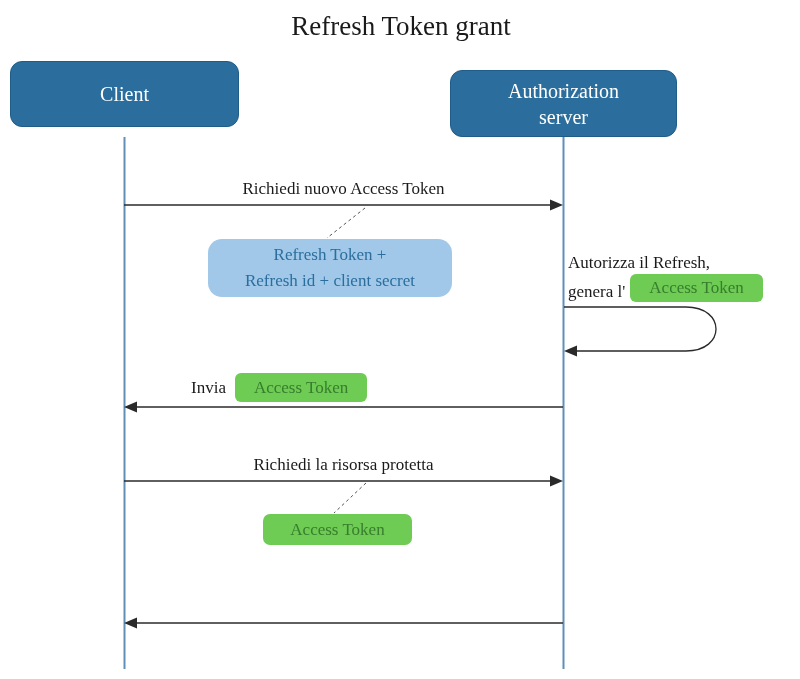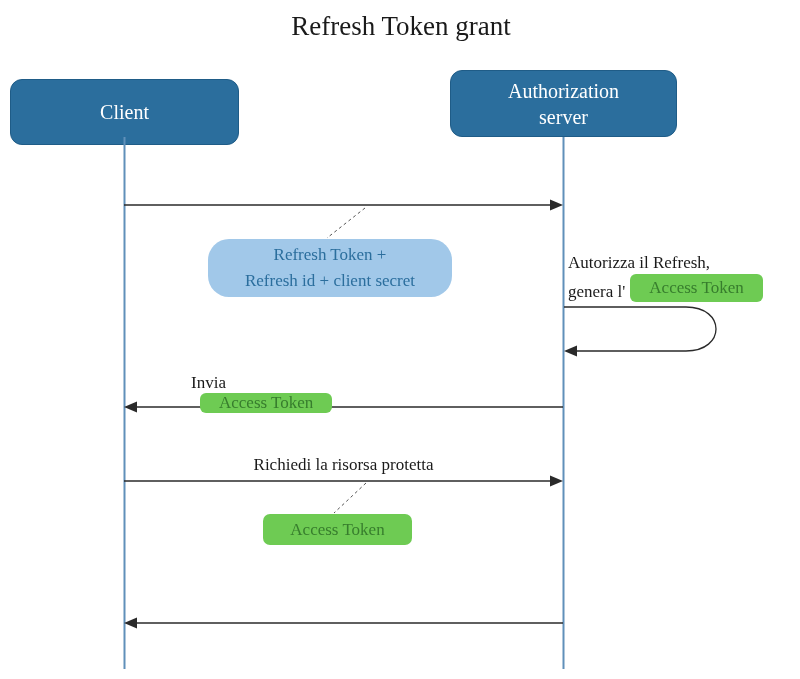--- a/index.html
+++ b/index.html
@@ -12,49 +12,49 @@
   .title{
     position:absolute;left:0;top:11px;width:100%;text-align:center;
     font-size:27px;color:var(--text,#1a1a1a);
   }
   .actor{
     position:absolute;display:flex;flex-direction:column;align-items:center;justify-content:center;
     background:var(--actor-fill,#2b6e9d);border:1px solid var(--actor-border,#1f5c87);
     border-radius:12px;color:var(--actor-text,#ffffff);
     font-size:20px;text-align:center;line-height:1.3;box-sizing:border-box;
   }
-  .actor.client{left:10px;top:79px;width:229px;height:66px;}
+  .actor.client{left:10px;top:61px;width:229px;height:66px;}
   .actor.auth{left:450px;top:70px;width:227px;height:67px;}
   svg.layer{position:absolute;left:0;top:0;}
   .lifeline{stroke:var(--lifeline,#6090ba);stroke-width:2;}
   .msgline{stroke:var(--arrow,#2a2a2a);stroke-width:1.3;fill:none;}
   .arrowhead{fill:var(--arrow,#2a2a2a);stroke:none;}
   .dashedline{stroke:var(--dashed,#555555);stroke-width:1;stroke-dasharray:3 3;}
   .msg-label{position:absolute;font-size:17px;color:var(--text,#1a1a1a);white-space:nowrap;}
   .center-label{left:124px;width:439px;text-align:center;}
   .note{position:absolute;display:flex;flex-direction:column;align-items:center;justify-content:center;text-align:center;box-sizing:border-box;}
   .note-blue{
-    left:208px;top:239px;width:244px;height:58px;border-radius:21px;
+    left:208px;top:239px;width:244px;height:58px;border-radius:14px;
     background:var(--note-blue-fill,#a1c8e9);color:var(--note-blue-text,#2b6e9d);
     font-size:17px;line-height:26px;
   }
   .note-green{
     left:263px;top:514px;width:149px;height:31px;border-radius:7px;
     background:var(--badge-fill,#6ecb53);color:var(--badge-text,#377d2d);
     font-size:17px;
   }
   .badge{
     display:inline-flex;align-items:center;justify-content:center;box-sizing:border-box;
     background:var(--badge-fill,#6ecb53);color:var(--badge-text,#377d2d);
     border-radius:6px;font-size:17px;height:28px;padding:0 19px;
   }
   .self-line1{left:568px;top:253px;}
   .self-line2{left:568px;top:274px;display:flex;align-items:flex-end;height:28px;}
   .self-line2 .badge{margin-left:5px;}
-  .invia-row{left:191px;top:373px;display:flex;height:29px;flex-direction:column;}
+  .invia-row{left:191px;top:373px;display:flex;align-items:center;height:29px;}
   .invia-row .badge{margin-left:9px;height:29px;}
 </style>
 </head>
 <body>
 
 <div class="canvas">
 
   <div class="title">Refresh Token grant</div>
 
   <div class="actor client">
@@ -81,20 +81,21 @@
     <polygon class="arrowhead" points="124,407 137,401.5 137,412.5"></polygon>
 
     <line class="msgline" x1="124" y1="481" x2="552" y2="481"></line>
     <polygon class="arrowhead" points="563,481 550,475.5 550,486.5"></polygon>
     <line class="dashedline" x1="366" y1="483" x2="334" y2="513"></line>
 
     <line class="msgline" x1="563" y1="623" x2="135" y2="623"></line>
     <polygon class="arrowhead" points="124,623 137,617.5 137,628.5"></polygon>
   </svg>
 
+  <div class="msg-label center-label" style="top:179px">Richiedi nuovo Access Token</div>
 
   <div class="note note-blue">
     <div>Refresh Token +</div>
     <div>Refresh id + client secret</div>
   </div>
 
   <div class="msg-label self-line1">Autorizza il Refresh,</div>
 
   <div class="msg-label self-line2">
     <span>genera l'</span>

